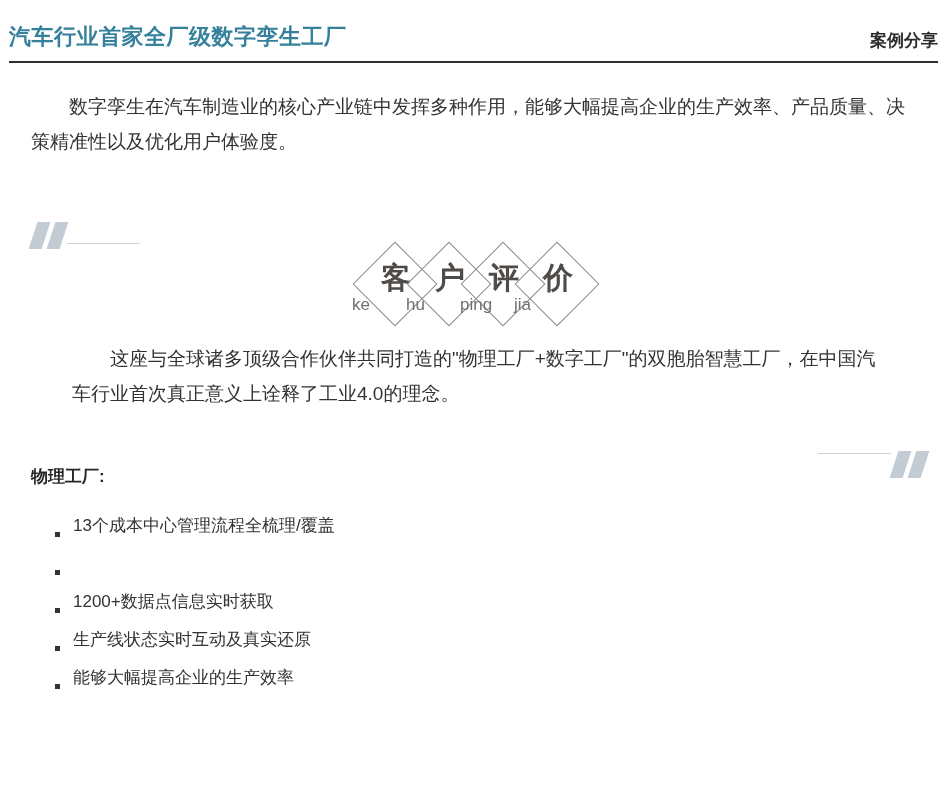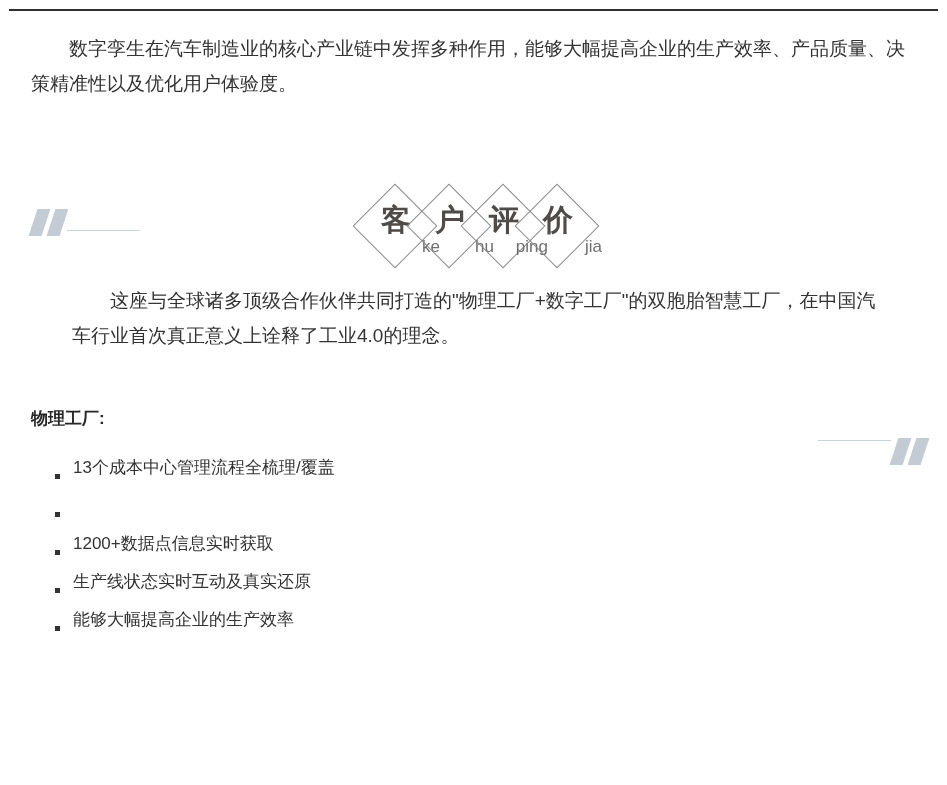--- a/index.html
+++ b/index.html
@@ -38,21 +38,21 @@
   }
   .header-divider {
     margin-top: 9px;
     height: 2px;
     background: #2f2f2f;
     border: none;
   }
 
   
   .intro-paragraph {
-    margin: 20px 22px 0 22px;
+    margin: 26px 22px 0 22px;
     font-size: 19px;
     line-height: 35px;
     text-indent: 2em;
     color: #333333;
   }
   .quote-paragraph {
     margin: 12px 56px 0 63px;
     font-size: 19px;
     line-height: 35px;
     text-indent: 2em;
@@ -116,21 +116,21 @@
     width: 100%;
     text-align: center;
     font-size: 30px;
     font-weight: bold;
     color: #4f4b48;
   }
   .stamp-pinyin {
     position: absolute;
     left: 0; top: 54px;
     width: 100%;
-    text-align: right;
+    text-align: left;
     font-size: 17px;
     color: #707070;
   }
 
   
   .results-heading {
     margin: 54px 22px 0 22px;
     height: 26px;
     font-size: 17px;
     font-weight: bold;
@@ -154,20 +154,24 @@
     margin-left: 46px;
     margin-right: 13px;
     flex: 0 0 auto;
   }
 </style>
 </head>
 <body>
 
 <div class="page">
 
+  <div class="header">
+    <h1 class="page-title">汽车行业首家全厂级数字孪生工厂</h1>
+    <div class="header-badge">案例分享</div>
+  </div>
   <div class="header-divider"></div>
 
   <p class="intro-paragraph">数字孪生在汽车制造业的核心产业链中发挥多种作用，能够大幅提高企业的生产效率、产品质量、决策精准性以及优化用户体验度。</p>
 
   <div class="quote-open">
     <span class="qbar"></span>
     <span class="qbar"></span>
     <span class="qline"></span>
   </div>
 

